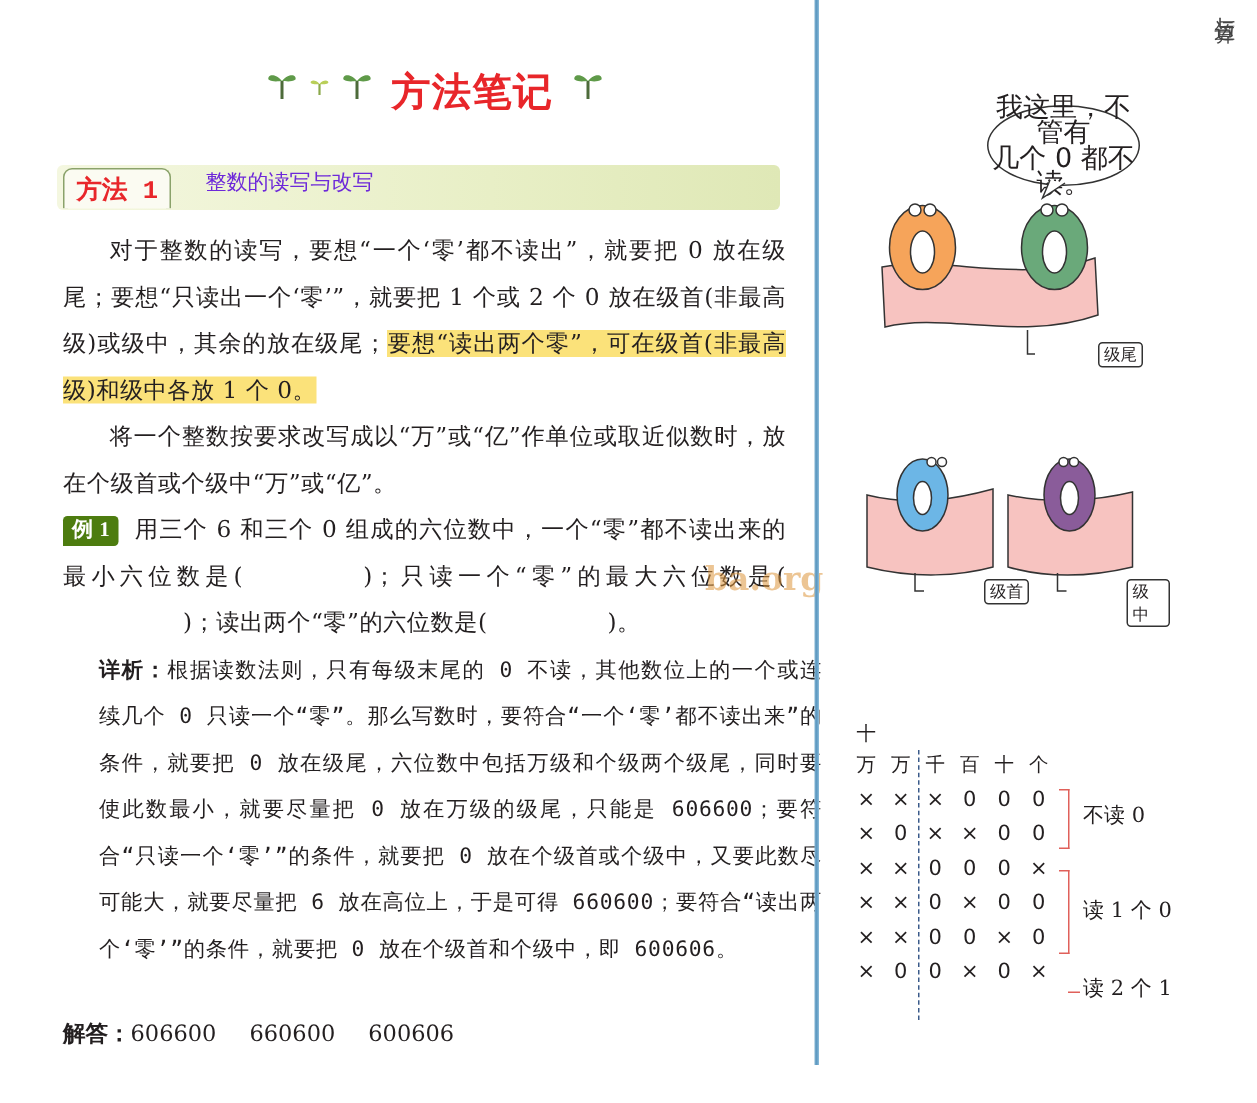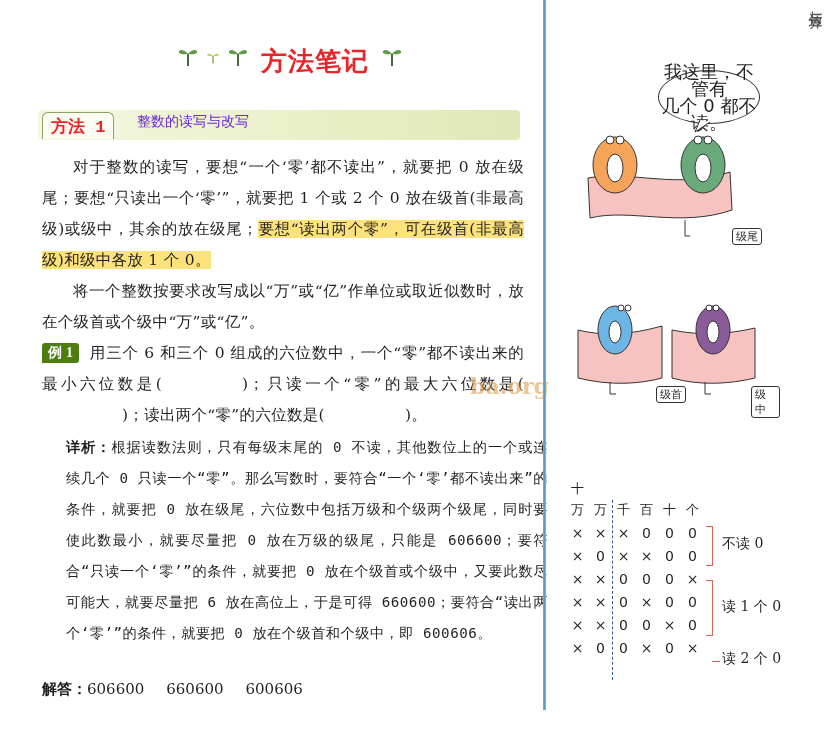--- a/index.html
+++ b/index.html
@@ -284,15 +284,15 @@
   </div>
   <div class="dotline"></div>
 
   <div class="bracket" style="left:706px; top:526px; height:38px;"></div>
   <div class="bracket-label" style="left:722px; top:535px;">不读 0</div>
 
   <div class="bracket" style="left:706px; top:580px; height:54px;"></div>
   <div class="bracket-label" style="left:722px; top:598px;">读 1 个 0</div>
 
   <div style="position:absolute; left:712px; top:661px; width:8px; border-top:1.5px solid #e0605a;"></div>
-  <div class="bracket-label" style="left:722px; top:650px;">读 2 个 0</div>
+  <div class="bracket-label" style="left:722px; top:650px;">读 2 个 1</div>
 
 </div>
 
 </body></html>

